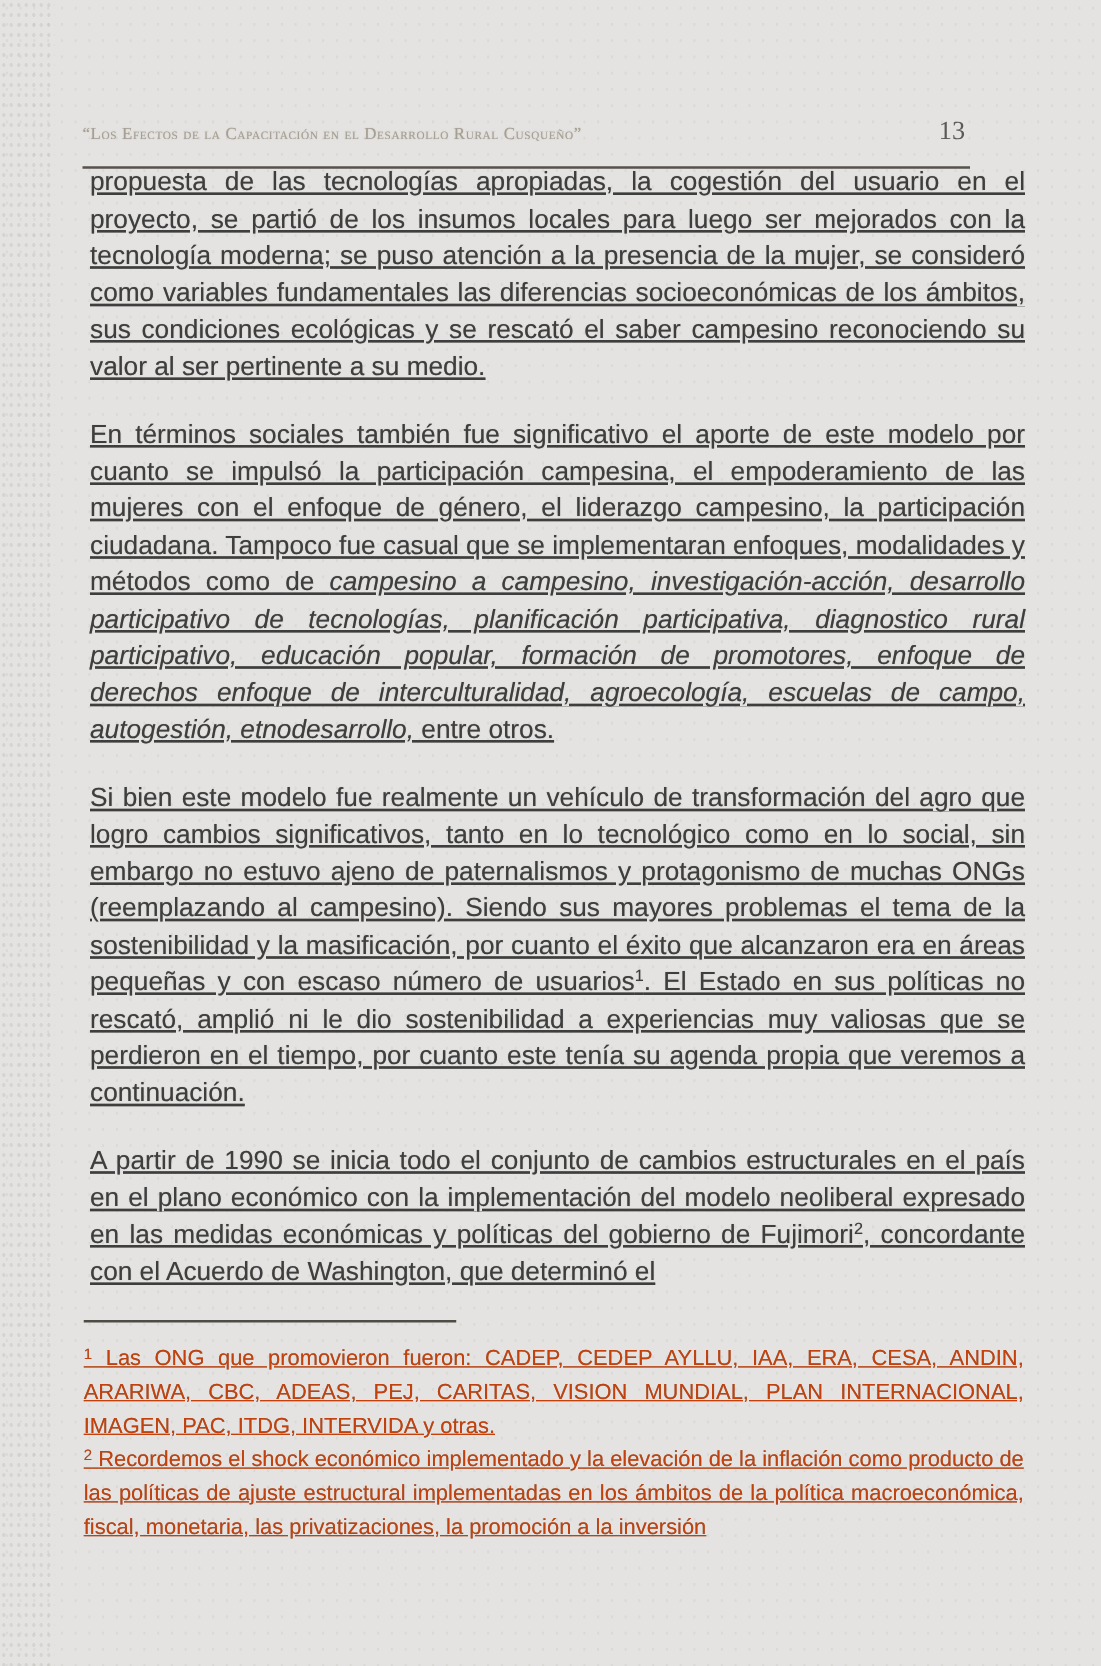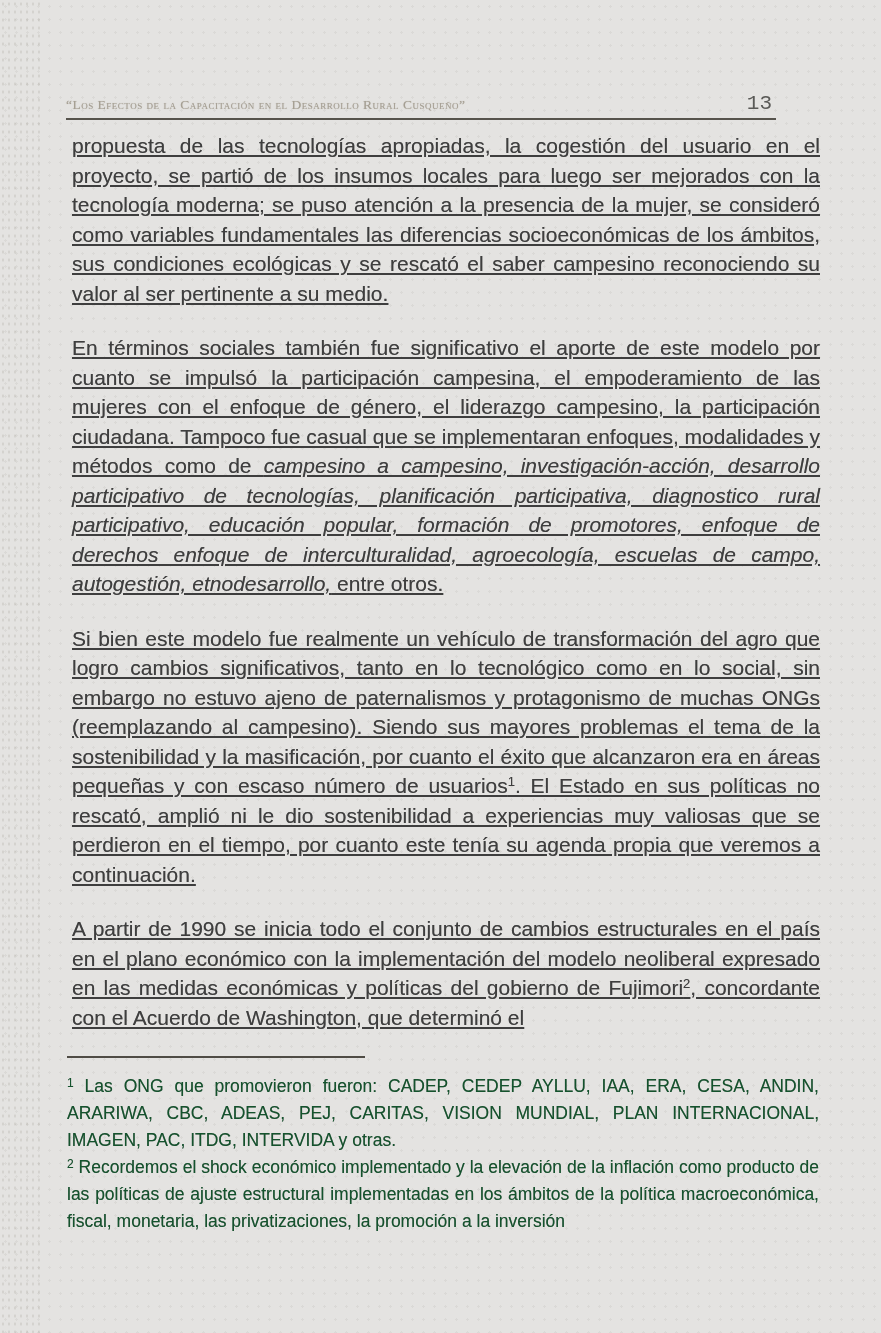--- a/index.html
+++ b/index.html
@@ -21,33 +21,33 @@
   .paper-grain{
     position:absolute;inset:0;
     background-image:radial-gradient(rgba(130,128,120,.10) 1px, transparent 1.2px);
     background-size:11px 13px;
     pointer-events:none;
   }
   .running-header{
     position:absolute;left:66px;top:92px;width:710px;
     display:flex;justify-content:space-between;align-items:baseline;
     border-bottom:2px solid #56534c;
-    padding-bottom:3px;
+    padding-bottom:16px;
   }
   .running-title{
     font-family:"Liberation Serif",serif;
     font-variant:small-caps;
     font-size:13.5px;
     letter-spacing:.5px;
     color:#a59f93;
     text-shadow:0 0 1px rgba(165,159,147,.6);
     white-space:nowrap;
   }
   .page-number{
-    font-family:Liberation Mono, monospace;
+    font-family:Liberation Serif, serif;
     font-size:21px;
     color:#5a5a57;
     padding-right:4px;
   }
   .body-text{
     position:absolute;left:72px;top:131px;width:748px;
   }
   .body-text p{
     margin:0 0 25px 0;
     font-size:21px;
@@ -67,22 +67,23 @@
   .fn-rule{
     width:298px;height:0;
     border-top:2px solid #4f4c45;
     margin-bottom:15px;
   }
   .footnote{
     margin:0;
     font-size:17.5px;
     line-height:27px;
     text-align:justify;
-    color:#14532d;
+    color:#c2410c;
     text-shadow:0 0 .5px rgba(60,60,60,.5);
+    text-decoration:underline;
   }
   .footnote sup{
     font-size:12px;line-height:0;vertical-align:5px;
   }
 </style>
 </head>
 <body>
 
 <div class="page">
   <div class="paper-grain"></div>

